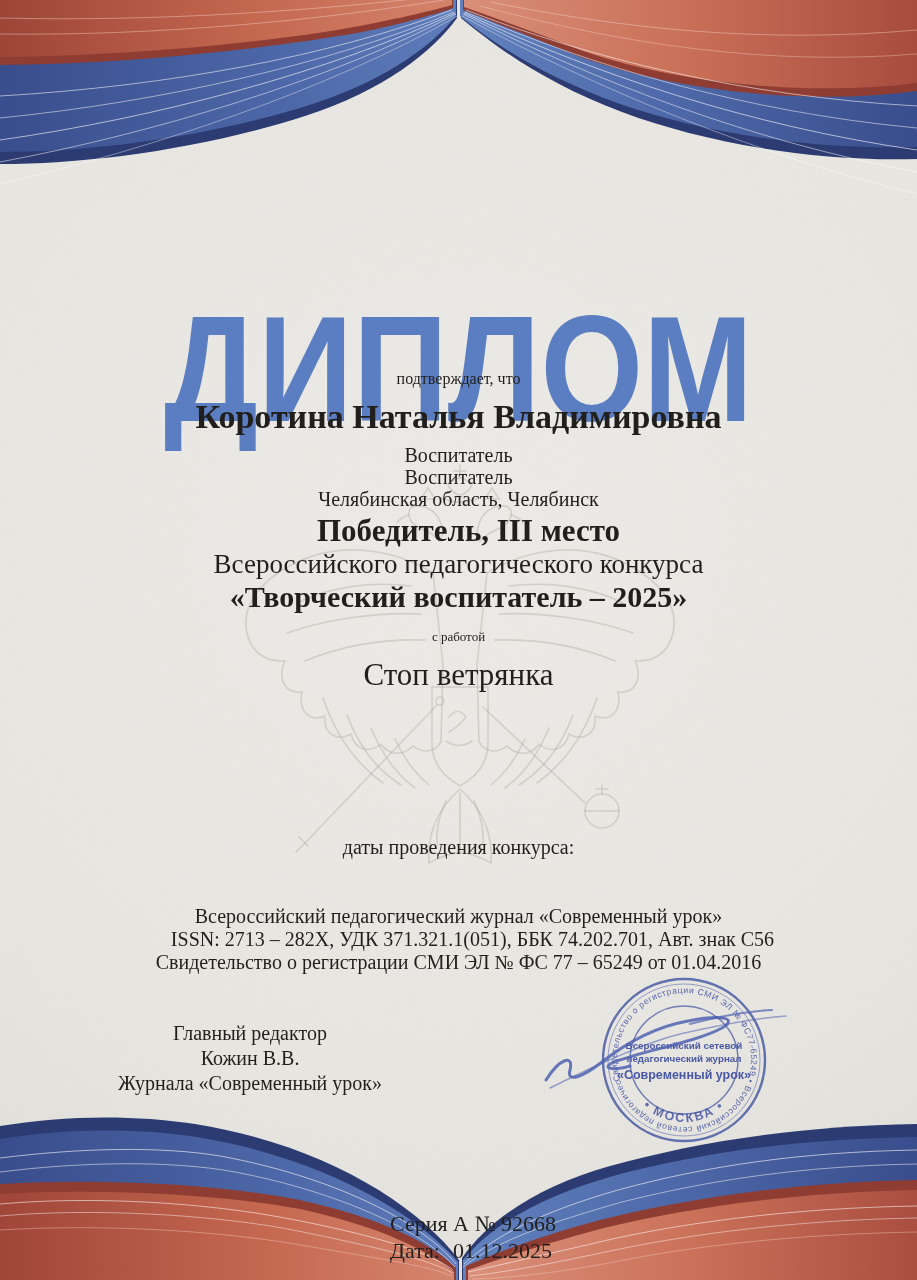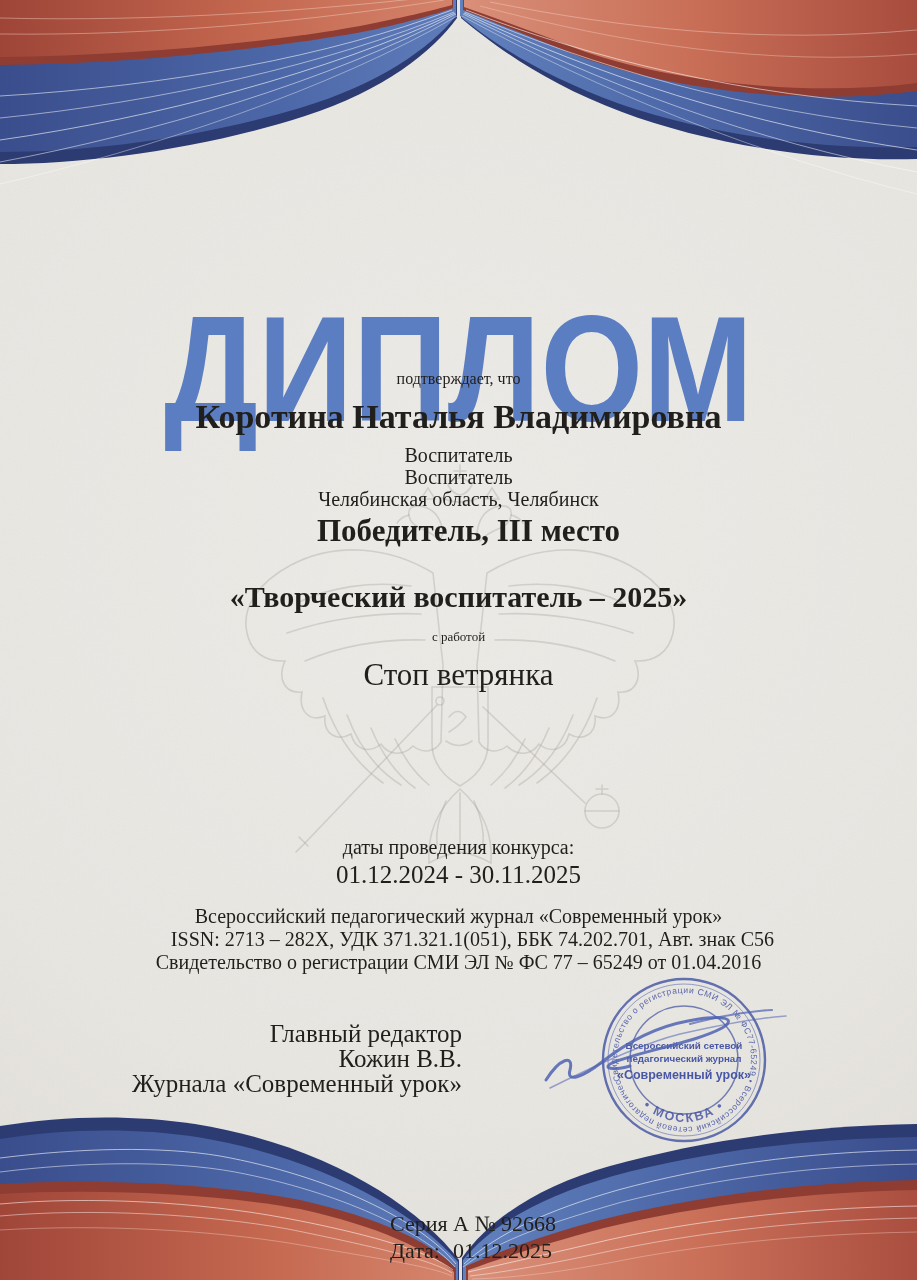--- a/index.html
+++ b/index.html
@@ -29,22 +29,22 @@
   .contest-type{top:549px; font-size:27px;}
   .contest-name{top:580px; font-size:30px; font-weight:bold;}
   .work-label{top:630px; font-size:13px;}
   .work-title{top:657px; font-size:31px;}
   .dates-label{top:836px; font-size:20px;}
   .dates-value{top:861px; font-size:25px;}
   .journal{top:905px; font-size:20px;}
   .issn{top:928px; font-size:20px;margin-left:14px;}
   .registration{top:951px; font-size:20px;}
   .signatory{
-    position:absolute; left:132px; top:1021px; z-index:4;
-    font-size:25px; line-height:25px; text-align:right;
+    position:absolute; left:118px; top:1021px; z-index:4;
+    font-size:20px; line-height:25px; text-align:center;
   }
   .footer-block{
     position:absolute; left:390px; top:1188px; z-index:6;
     font-size:22px; line-height:27px; text-align:left;margin-top:22px;
   }
   .footer-block .val{margin-left:13px;}
   .stamp-svg{position:absolute; left:572px; top:948px; z-index:5; overflow:visible;}
   .signature-svg{position:absolute; left:540px; top:988px; z-index:6; overflow:visible;}
   .stamp-txt{font-family:"Liberation Sans", sans-serif; fill:#3b4ba1;}
 </style>
@@ -205,25 +205,25 @@
     </g>
   </svg>
 
   <h1 class="tl title">ДИПЛОМ</h1>
   <div class="tl confirms">подтверждает, что</div>
   <div class="tl name">Коротина Наталья Владимировна</div>
   <div class="tl pos1">Воспитатель</div>
   <div class="tl pos2">Воспитатель</div>
   <div class="tl loc">Челябинская область, Челябинск</div>
   <div class="tl result">Победитель, III место</div>
+  <div class="tl contest-type">Всероссийского педагогического конкурса</div>
   <div class="tl contest-name">«Творческий воспитатель – 2025»</div>
   <div class="tl work-label">с работой</div>
   <div class="tl work-title">Стоп ветрянка</div>
   <div class="tl dates-label">даты проведения конкурса:</div>
-  <div class="tl dates-value">01.12.2024 - 30.11.2025</div>
   <div class="tl journal">Всероссийский педагогический журнал «Современный урок»</div>
   <div class="tl issn">ISSN: 2713 – 282X, УДК 371.321.1(051), ББК 74.202.701, Авт. знак С56</div>
   <div class="tl registration">Свидетельство о регистрации СМИ ЭЛ № ФС 77 – 65249 от 01.04.2016</div>
 
   <div class="signatory">
     <div>Главный редактор</div>
     <div>Кожин В.В.</div>
     <div>Журнала «Современный урок»</div>
   </div>
 

